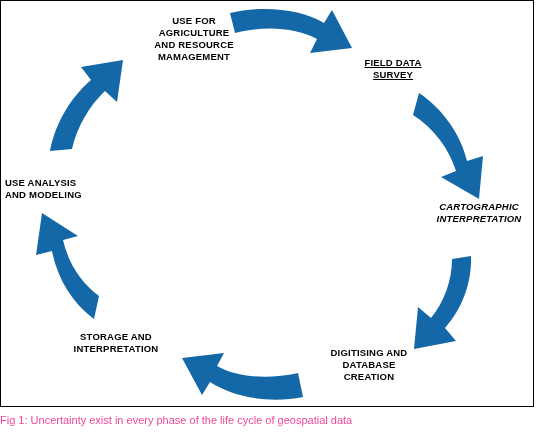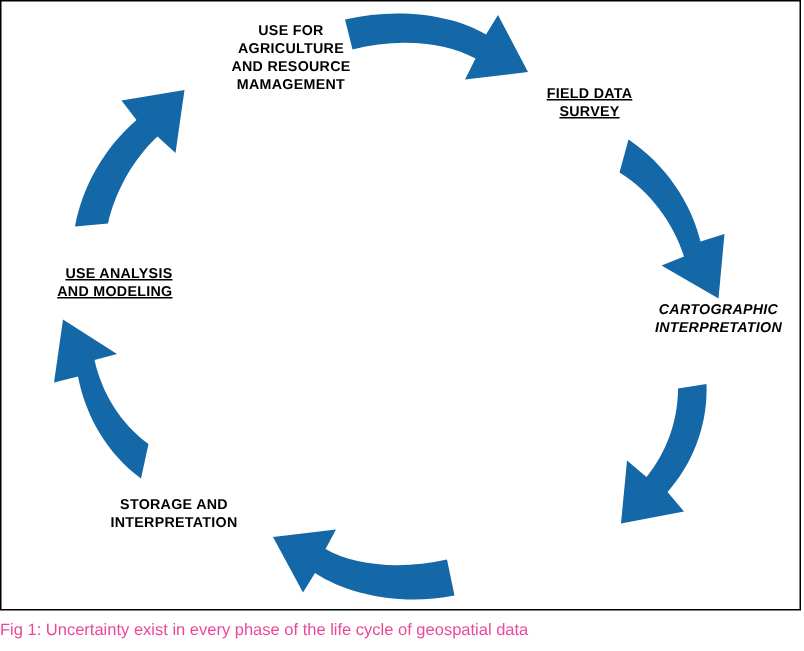--- a/index.html
+++ b/index.html
@@ -79,22 +79,21 @@
   #label-storage {
     left: 58px;
     top: 330px;
     width: 114px;
     text-align: center;
   }
   #label-use-analysis {
     left: 4px;
     top: 176px;
     width: 110px;
-    text-align: right;
-    text-decoration: underline;
+    text-align: left;
   }
   #figure-caption {
     position: absolute;
     left: 0;
     top: 412px;
     width: 534px;
     font-family: Liberation Sans, sans-serif;
     font-size: 11px;
     font-weight: normal;
     color: #ec4899;
@@ -183,20 +182,23 @@
 AGRICULTURE
 AND RESOURCE
 MAMAGEMENT</div>
 
     <div class="node-label" id="label-field-data">FIELD DATA
 SURVEY</div>
 
     <div class="node-label" id="label-cartographic">CARTOGRAPHIC
 INTERPRETATION</div>
 
+    <div class="node-label" id="label-digitising">DIGITISING AND
+DATABASE
+CREATION</div>
 
     <div class="node-label" id="label-storage">STORAGE AND
 INTERPRETATION</div>
 
     <div class="node-label" id="label-use-analysis">USE ANALYSIS
 AND MODELING</div>
 
   </div>
 
   <div id="figure-caption">Fig 1: Uncertainty exist in every phase of the life cycle of geospatial data</div>

